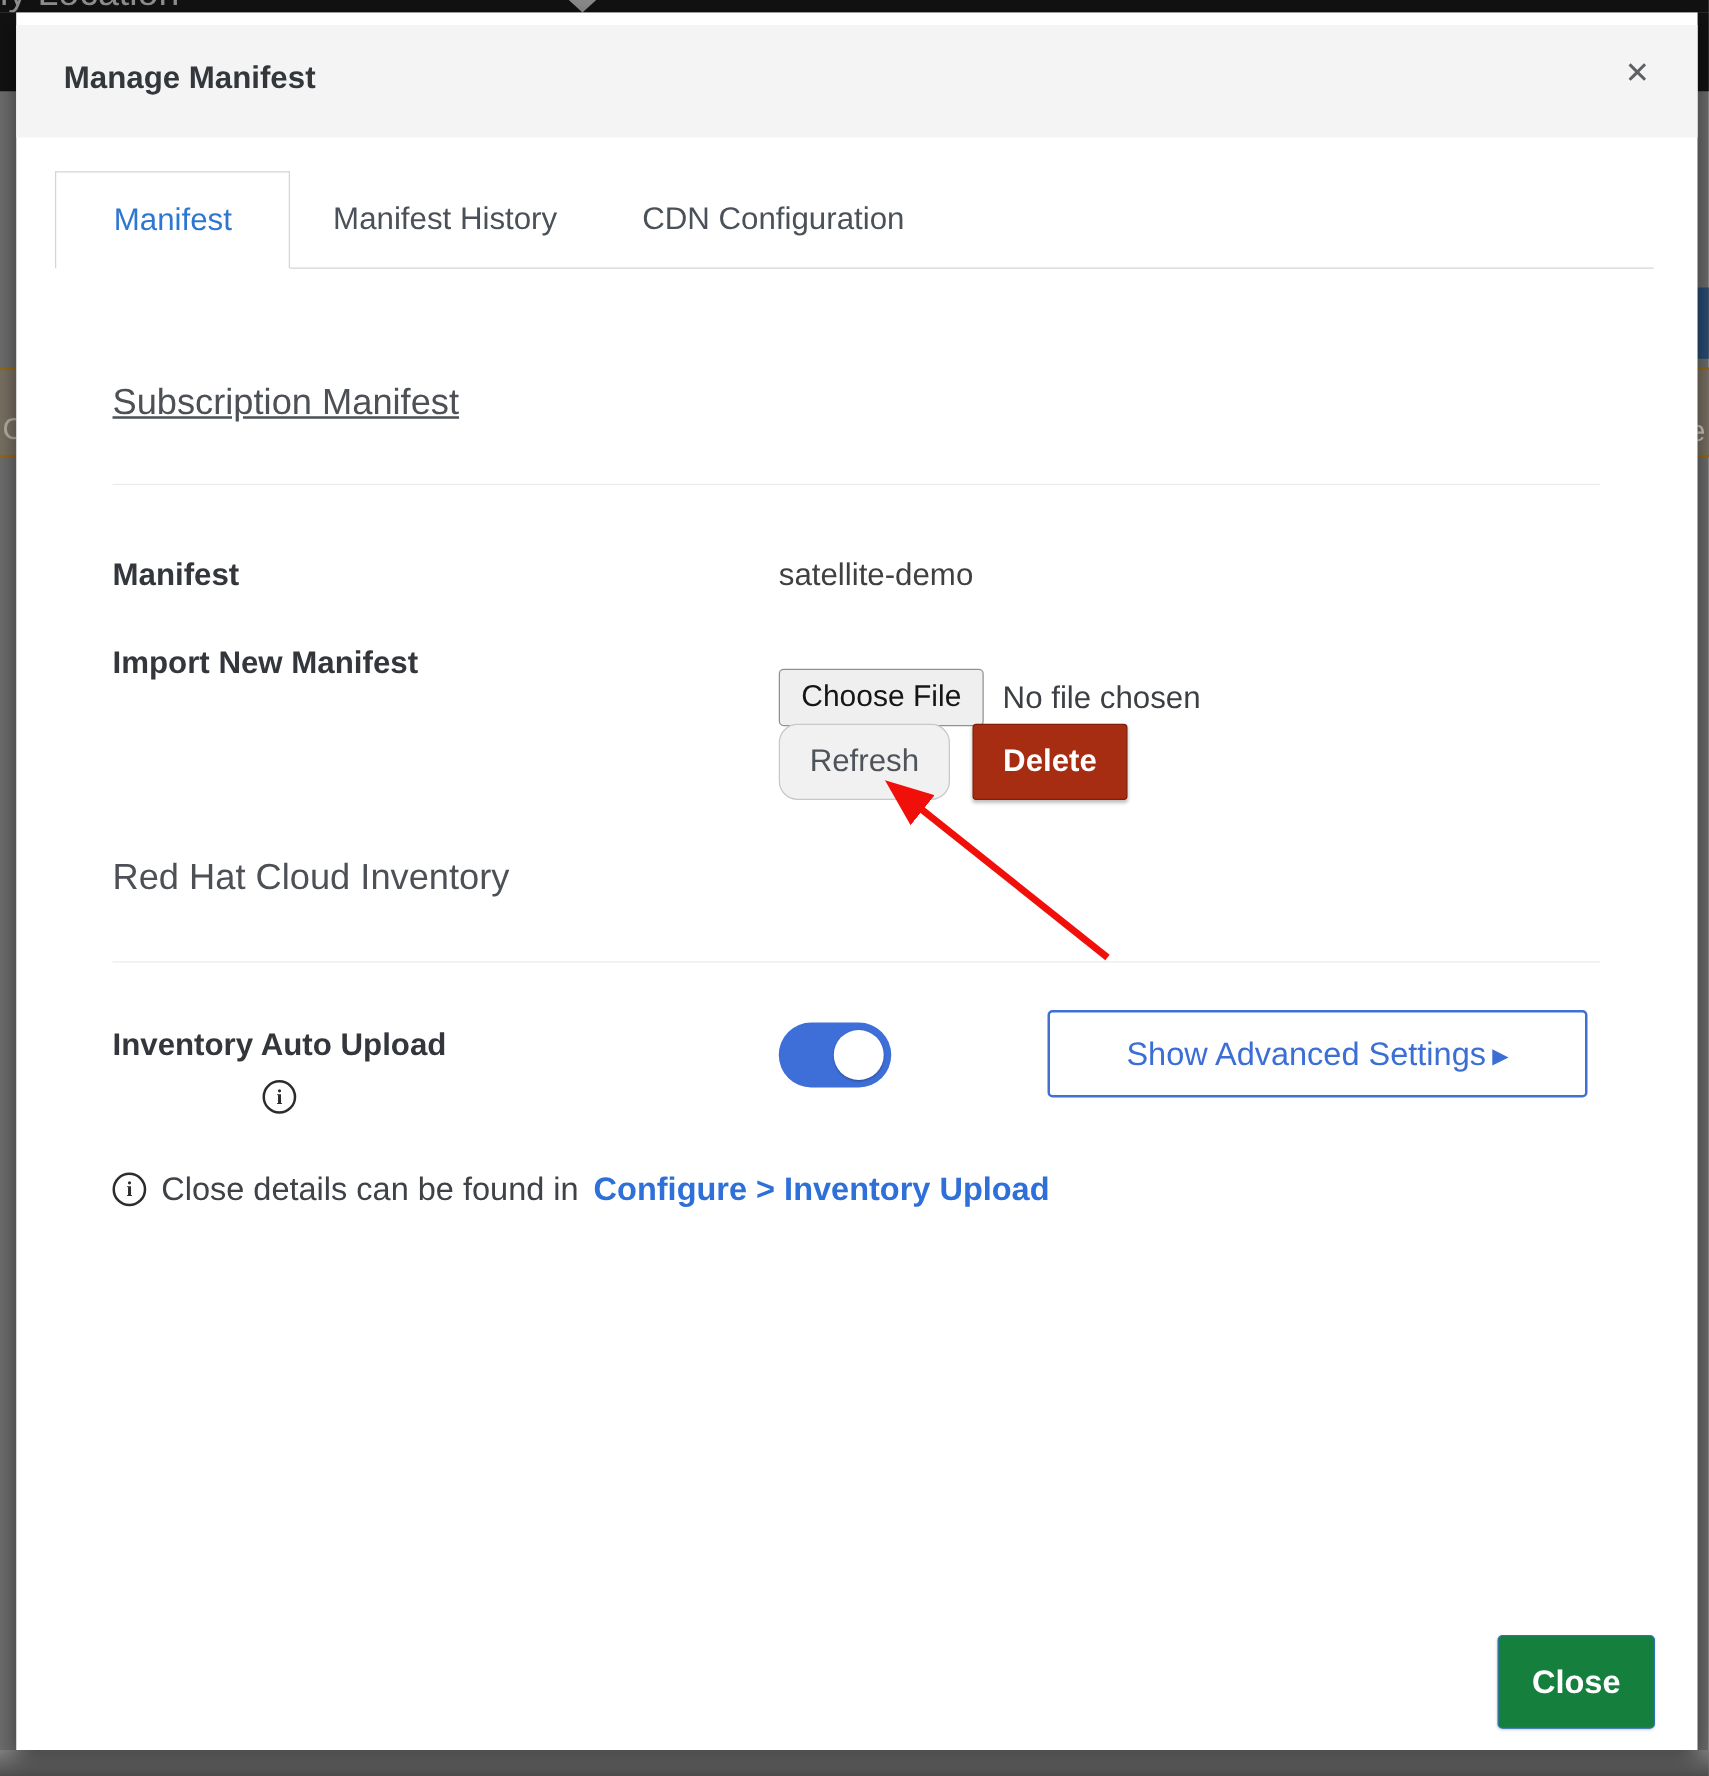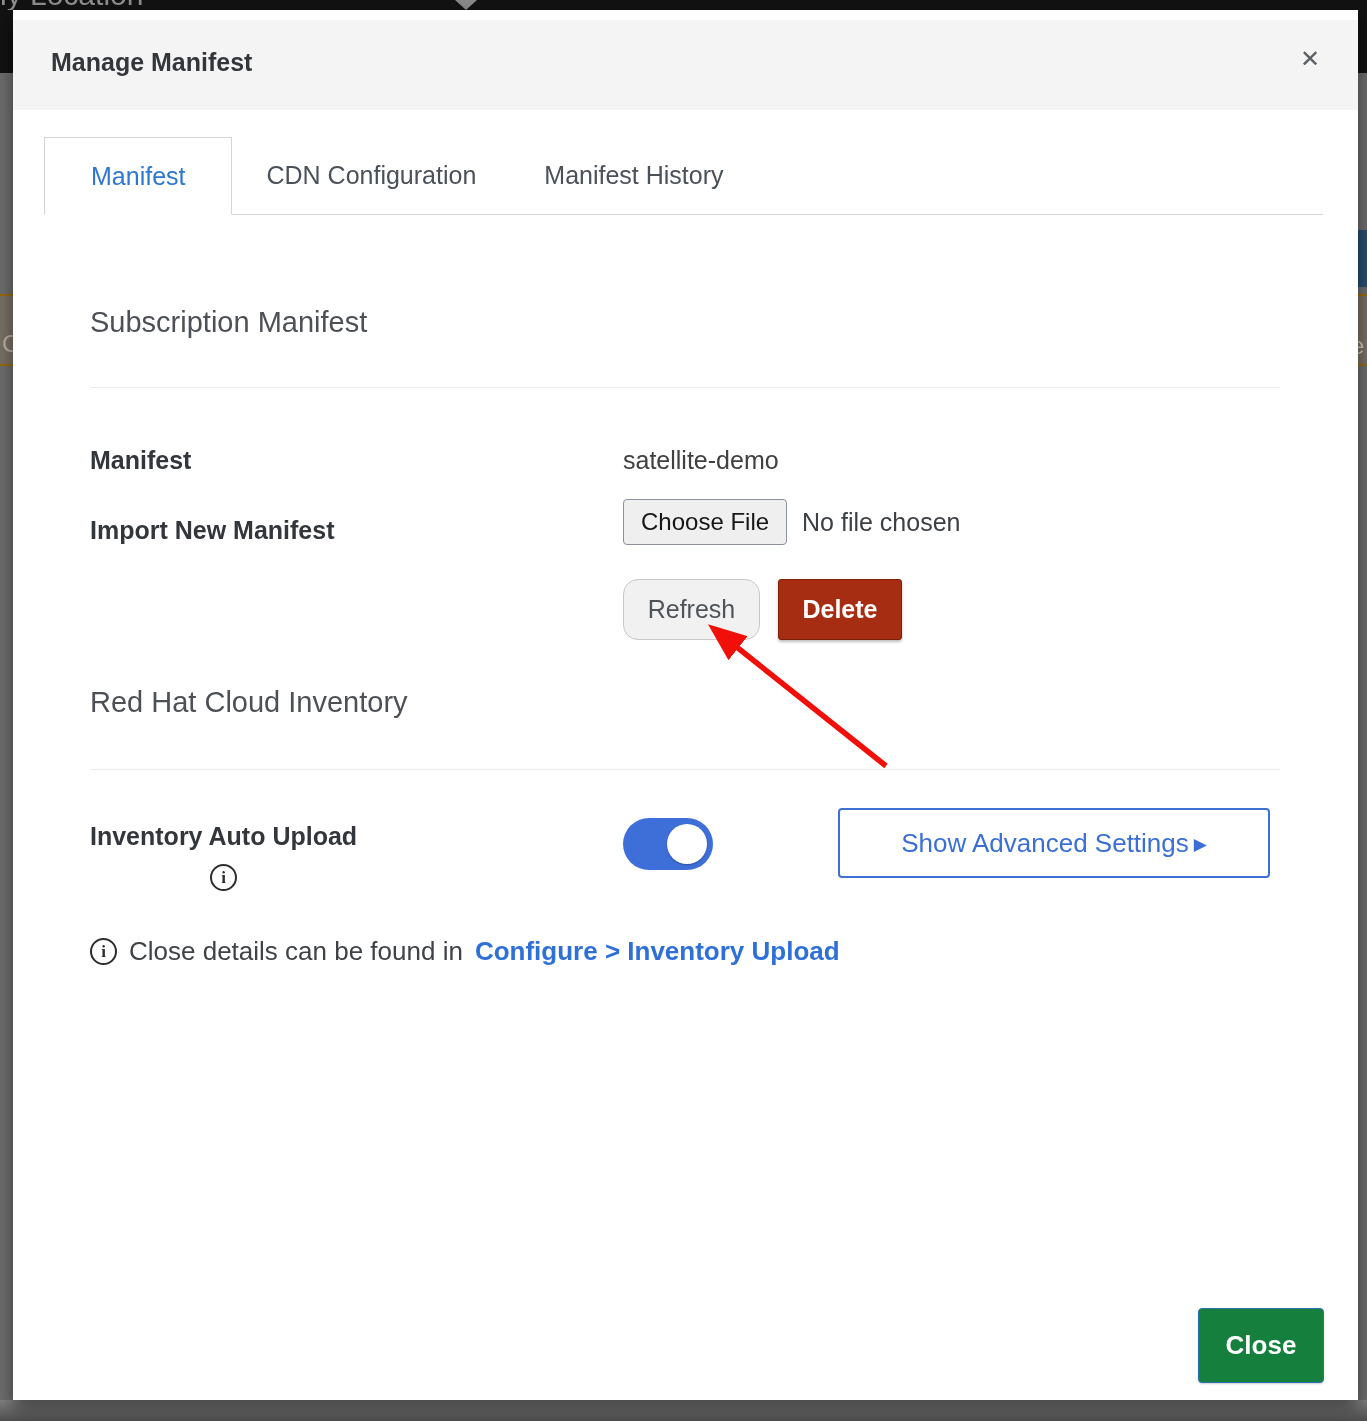--- a/index.html
+++ b/index.html
@@ -42,21 +42,21 @@
   .tab.active{background:#fff;border:1px solid #d5d5d5;border-bottom:1px solid #fff;margin-bottom:-1px;
     color:#2e77d0;padding:0 46px;}
 
   
   .section-h{position:absolute;left:77px;font-size:29px;font-weight:400;color:#4d5156;margin:0;}
   .rule{position:absolute;left:77px;width:1190px;height:0;border-top:1px solid #ececec;}
   .f-label{position:absolute;left:77px;font-size:25px;font-weight:700;color:#33373c;}
   .link{color:#404040;text-decoration:none;cursor:pointer;}
   .value-link{position:absolute;left:610px;font-size:25px;}
 
-  .file-ctrl{position:absolute;left:610px;top:488px;height:48px;display:flex;align-items:center;}
+  .file-ctrl{position:absolute;left:610px;top:524px;height:48px;display:flex;align-items:center;}
   .choose-btn{height:44px;padding:0 17px;background:#efefef;border:1px solid #8d9199;border-radius:4px;
     font-size:24px;color:#161616;display:flex;align-items:center;cursor:pointer;}
   .no-file{margin-left:15px;font-size:25px;color:#3c4044;}
 
   .btn{display:flex;align-items:center;justify-content:center;cursor:pointer;box-sizing:border-box;}
   .refresh-btn{position:absolute;left:610px;top:569px;width:137px;height:61px;background:#f1f1f2;
     border:1px solid #c8c8c9;border-radius:15px;font-size:25px;color:#4f545a;}
   .delete-btn{position:absolute;left:765px;top:569px;width:124px;height:61px;background:#a72d12;
     border:1px solid #7f1f07;border-radius:3px;font-size:25px;font-weight:700;color:#fff;
     box-shadow:0 2px 3px rgba(0,0,0,.25);text-align:center;}
@@ -105,25 +105,25 @@
 
 <div class="modal">
 
   <div class="modal-header">
     <span class="modal-title">Manage Manifest</span>
     <span class="close-btn">✕</span>
   </div>
 
   <div class="tabs">
     <div class="tab active">Manifest</div>
+    <div class="tab">Manifest History</div>
     <div class="tab">CDN Configuration</div>
-    <div class="tab">Manifest History</div>
   </div>
 
-  <h2 class="section-h" style="top:296px;">Subscription Manifest</h2>
+  <h2 class="section-h" style="top:296px;text-decoration:underline;">Subscription Manifest</h2>
   <div class="rule" style="top:377px;"></div>
 
   <span class="f-label" style="top:436px;">Manifest</span>
   <a class="value-link link" style="top:436px;">satellite-demo</a>
 
   <span class="f-label" style="top:506px;">Import New Manifest</span>
   <div class="file-ctrl">
     <div class="choose-btn">Choose File</div>
     <span class="no-file">No file chosen</span>
   </div>

